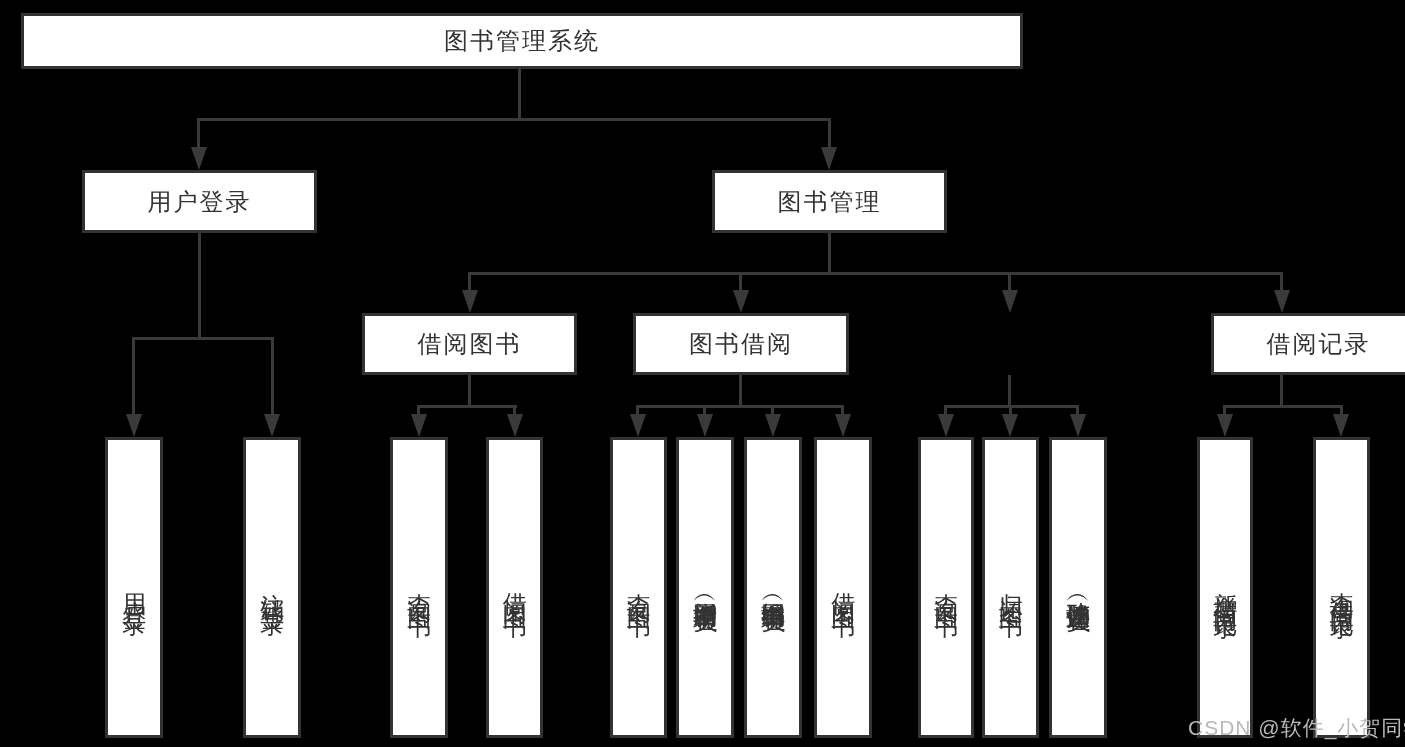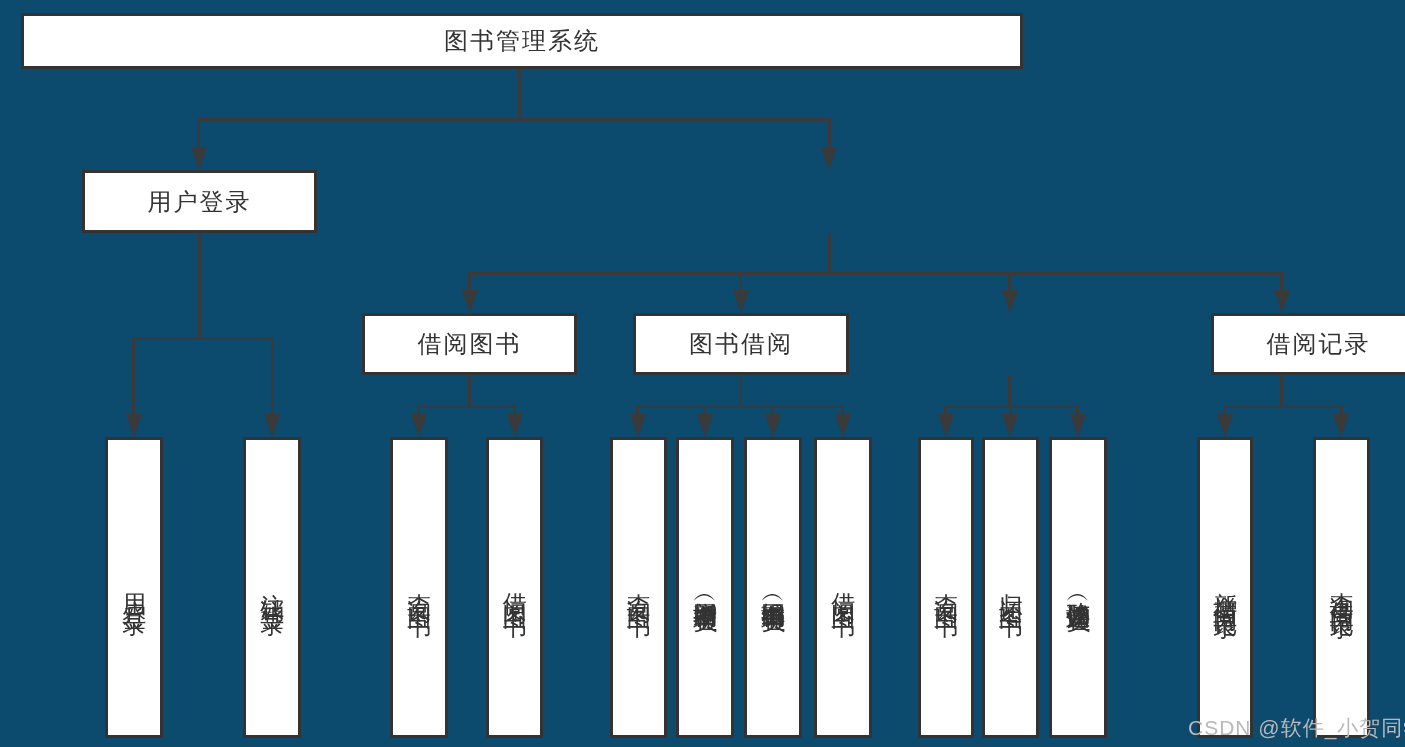--- a/index.html
+++ b/index.html
@@ -3,21 +3,21 @@
 <meta charset="utf-8">
 <style>
   * { margin: 0; padding: 0; box-sizing: border-box; }
   html, body { background: #ffffff; }
   body { font-family: "Liberation Sans", "DejaVu Sans", sans-serif; }
 
   .canvas {
     position: relative;
     width: 1405px;
     height: 747px;
-    background: #0c4a6e;
+    background: #000000;
     overflow: hidden;
   }
 
   
   .node {
     position: absolute;
     background: #ffffff;
     border: 3px solid #333333;
     display: flex;
     align-items: center;
@@ -67,20 +67,23 @@
 <body>
 
 <div class="canvas">
 
   <div class="node" style="left:21px; top:13px; width:1002px; height:56px;">
     <span class="hlabel">图书管理系统</span>
   </div>
 
   <div class="node" style="left:82px; top:170px; width:235px; height:63px;">
     <span class="hlabel">用户登录</span>
+  </div>
+  <div class="node" style="left:712px; top:170px; width:235px; height:63px;">
+    <span class="hlabel">图书管理</span>
   </div>
 
   <div class="node" style="left:362px; top:313px; width:215px; height:62px;">
     <span class="hlabel">借阅图书</span>
   </div>
   <div class="node" style="left:633px; top:313px; width:216px; height:62px;">
     <span class="hlabel">图书借阅</span>
   </div>
   <div class="node" style="left:1175px; top:313px; width:215px; height:62px;margin-left:36px;">
     <span class="hlabel">借阅记录</span>

